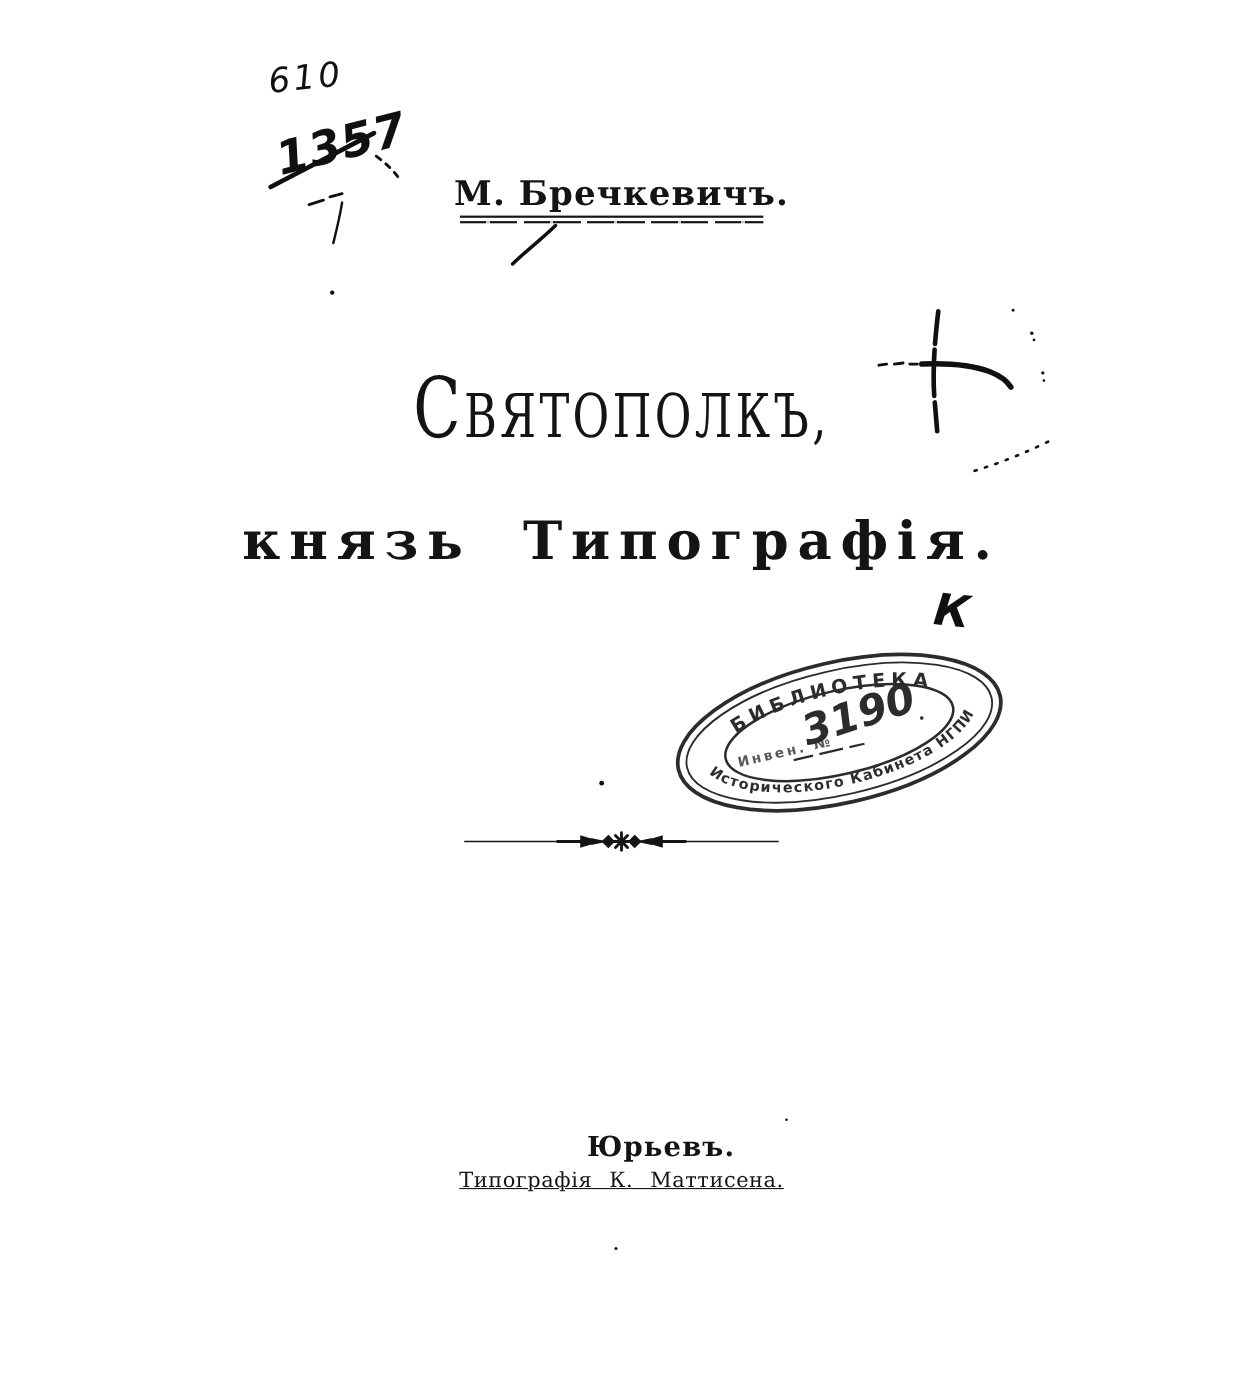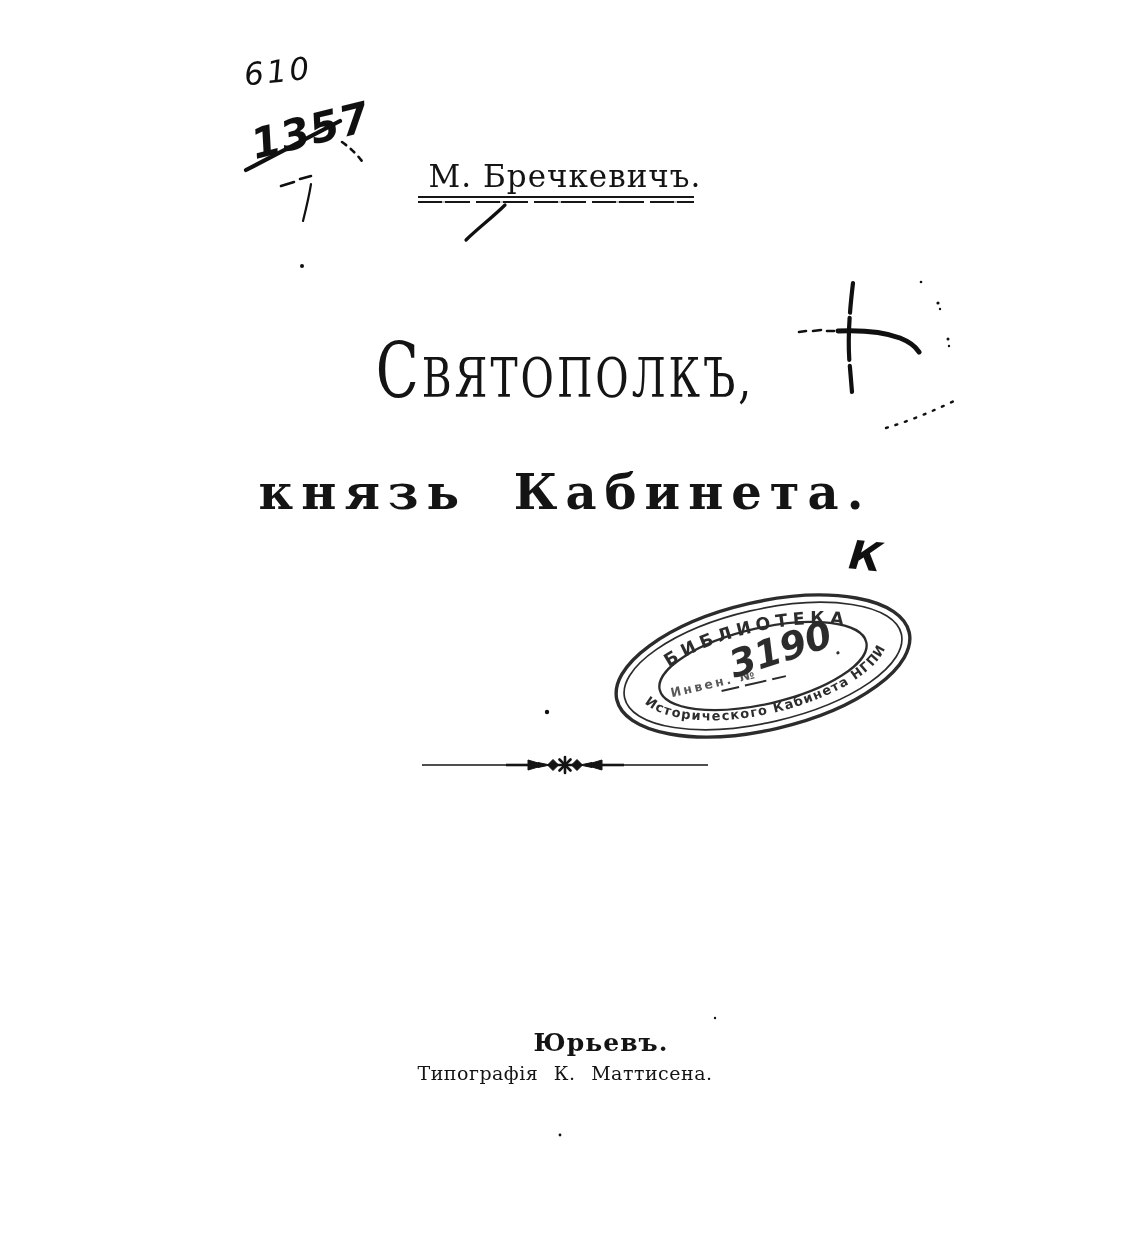--- a/index.html
+++ b/index.html
@@ -4,39 +4,39 @@
 <style>
   html,body{margin:0;padding:0;background:#e8e8e8;}
   .page{
     position:relative;width:1140px;height:1260px;background:#ffffff;
     margin:0 auto;overflow:hidden;
     font-family:"DejaVu Serif","Liberation Serif",serif;color:#141414;
   }
   
   .centered{position:absolute;left:0;width:1130px;text-align:center;}
   .author{
-    top:158px;font-size:31px;font-weight:normal;letter-spacing:1px;
+    top:158px;font-size:31px;font-weight:bold;letter-spacing:1px;
   }
   .author-rule{position:absolute;left:418px;top:196px;width:276px;}
   .author-rule .r1{height:2px;background:#161616;}
   .author-rule .r2{
     margin-top:3px;height:2px;
     background:repeating-linear-gradient(90deg,#161616 0 24px,rgba(22,22,22,.25) 24px 27px,#161616 27px 52px,transparent 52px 58px);
   }
   .title{
     top:326px;font-size:55px;text-transform:uppercase;letter-spacing:4px;
     transform:scaleX(.74);transform-origin:50% 50%;white-space:nowrap;
   }
   .title::first-letter{font-size:76px;}
   .subtitle{
     top:464px;font-size:48px;font-weight:bold;letter-spacing:8px;word-spacing:22px;
     white-space:nowrap;
   }
   .imprint-city{top:1028px;font-size:25px;font-weight:bold;letter-spacing:1px;padding-left:36px;}
-  .imprint-printer{top:1062px;font-size:19px;word-spacing:9px;letter-spacing:.5px;}
+  .imprint-printer{top:1062px;font-size:19px;word-spacing:9px;letter-spacing:.5px;text-decoration:underline;}
   .imprint-year{top:1096px;font-size:21px;letter-spacing:1px;}
   
   .hand{
     position:absolute;font-family:"DejaVu Sans","Liberation Sans",sans-serif;
     font-style:italic;color:#101010;white-space:nowrap;line-height:1;
   }
   .hw-top{left:244px;top:56px;font-size:31px;transform:rotate(-6deg);letter-spacing:3px;}
   .hw-crossed{left:250px;top:110px;font-size:42px;transform:rotate(-14deg);letter-spacing:1px;font-weight:bold;}
   .hw-k{left:849px;top:536px;font-size:40px;transform:rotate(6deg);font-weight:bold;}
   .marks{position:absolute;left:0;top:0;width:1140px;height:1260px;pointer-events:none;}
@@ -58,21 +58,21 @@
   <div class="hand hw-crossed">1357</div>
 
   <div class="centered author">М. Бречкевичъ.</div>
   <div class="author-rule">
     <div class="r1"></div>
       <div class="r2"></div>
   </div>
 
   <div class="centered title">Святополкъ,</div>
 
-  <div class="centered subtitle">князь Кабинета.</div>
+  <div class="centered subtitle">князь Типографія.</div>
 
   <div class="hand hw-k">К</div>
 
   <div class="stamp">
     <svg width="320" height="160" viewBox="0 0 320 160">
       <ellipse cx="160" cy="80" rx="150" ry="64" fill="none" stroke="#1b1b1b" stroke-width="3.4"></ellipse>
       <ellipse cx="160" cy="80" rx="142" ry="56.5" fill="none" stroke="#1b1b1b" stroke-width="1.7"></ellipse>
       <ellipse cx="160" cy="80" rx="106" ry="38" fill="none" stroke="#1b1b1b" stroke-width="2.3"></ellipse>
       <defs>
         <path id="arcTop" d="M 36,90 A 124,45 0 0 1 284,90" fill="none"></path>

